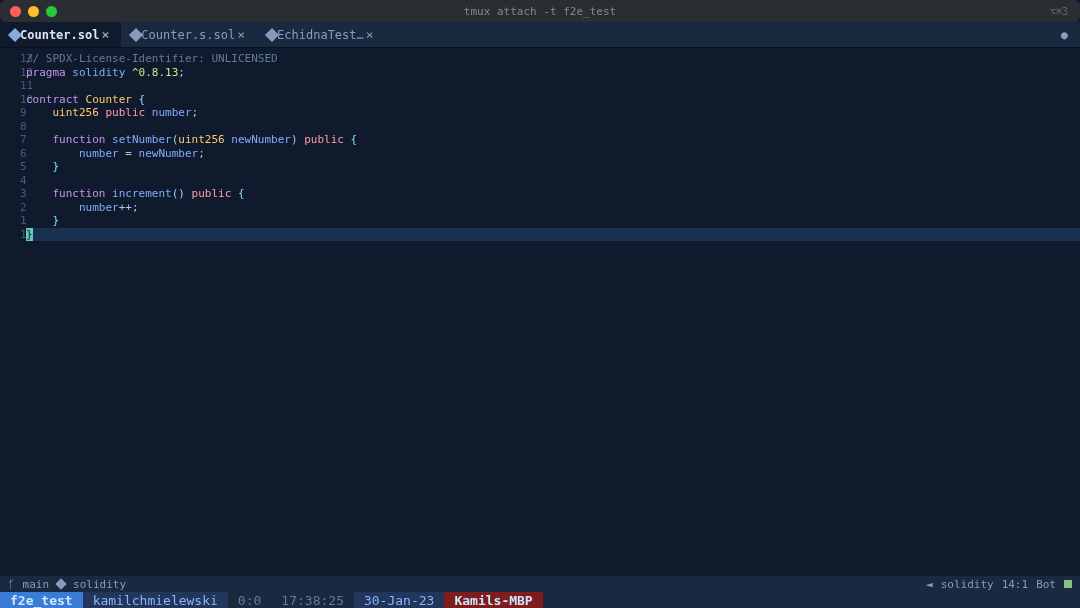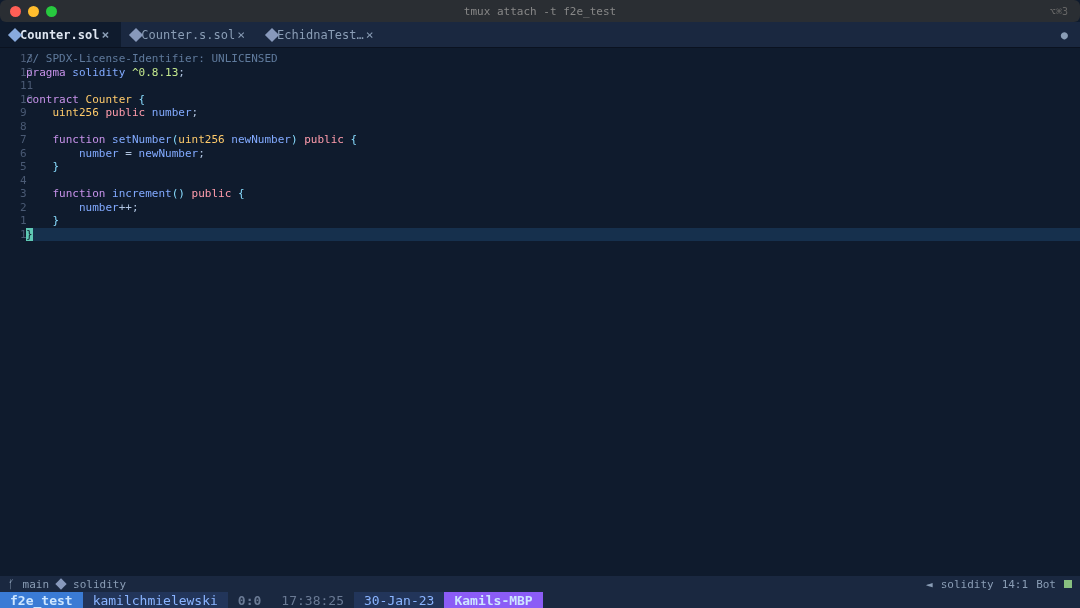--- a/index.html
+++ b/index.html
@@ -150,26 +150,26 @@
     }
     .tm-seg {
       display: flex;
       align-items: center;
       padding: 0 10px;
       background: #1a2840;
       color: #8a9db5;
     }
     .tm-seg.session { background: #3a7bd5; color: #cde6ff; font-weight: bold; }
     .tm-seg.user { background: #22355a; color: #8ab4ff; }
-    .tm-seg.idx { color: #6a7a94; font-weight: bold; }
+    .tm-seg.idx { color: #6a7a94; }
     .tm-seg.active-win { background: #3a7bd5; color: #cde6ff; }
     .tm-spacer { flex: 1; }
     .tm-seg.time { color: #6a7a94; }
     .tm-seg.date { background: #22355a; color: #8ab4ff; }
-    .tm-seg.host { background: #8b5cf6; color: #cde6ff; font-weight: bold; }
+    .tm-seg.host { background: #7f1d1d; color: #cde6ff; font-weight: bold; }
   </style>
 </head>
 <body>
 
 <div class="window">
   <div class="titlebar">
     <div class="traffic-lights">
       <div class="tl red"></div>
       <div class="tl yellow"></div>
       <div class="tl green"></div>

